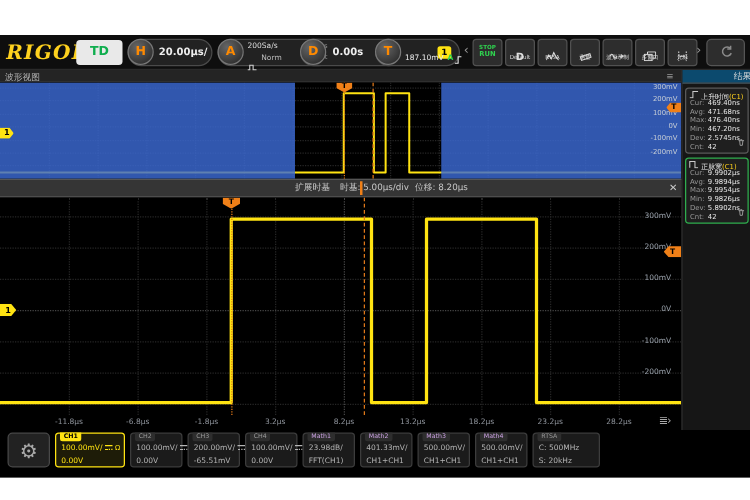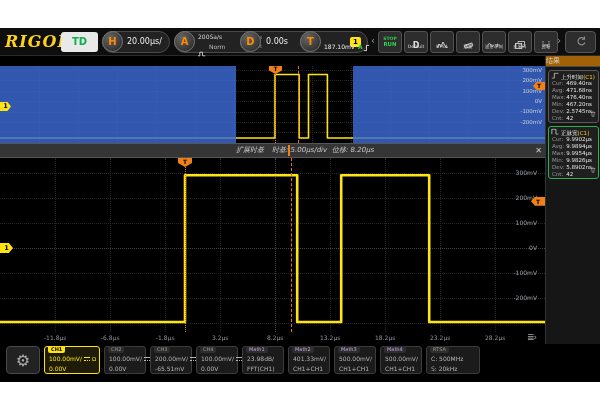--- a/index.html
+++ b/index.html
@@ -6,56 +6,56 @@
   *{box-sizing:border-box;font-family:"DejaVu Sans","Liberation Sans",sans-serif;}
   .abs{position:absolute;}
   #scope{position:absolute;left:0;top:28px;width:600px;height:354px;background:#000;overflow:hidden;}
 
   
   #topbar{left:0;top:0;width:600px;height:28px;background:#0e0e0e;border-bottom:1px solid #2a2a2a;}
   #logo{left:5px;top:4px;font-family:"DejaVu Serif","Liberation Serif",serif;font-weight:bold;font-style:italic;font-size:16px;color:#ffd21e;letter-spacing:1px;}
   #tdbox{left:61px;top:4px;width:37px;height:20px;background:#e9e9e9;border-radius:3px;color:#0fae4e;font-size:10px;font-weight:bold;text-align:center;line-height:20px;}
   .pill{background:#222;border:1px solid #4a4a4a;border-radius:11px;height:22px;top:3px;}
   .circlebtn{width:21px;height:21px;border-radius:50%;background:radial-gradient(circle at 35% 30%,#666,#222);border:1px solid #777;color:#ff8a00;font-weight:bold;font-size:10px;text-align:center;line-height:20px;top:3px;z-index:3;}
-  .tbtext{color:#eee;font-weight:normal;font-size:8px;line-height:22px;top:3px;z-index:3;}
+  .tbtext{color:#eee;font-weight:bold;font-size:8px;line-height:22px;top:3px;z-index:3;}
   .tbsmall{color:#bbb;font-size:6px;z-index:3;}
   .tbtiny{color:#8d8d8d;font-size:5.5px;text-align:right;z-index:3;}
   .navarrow{color:#999;font-size:10px;top:7px;z-index:3;}
   .toolbtn{top:3px;width:24px;height:22px;background:#2d2d2d;border:1px solid #515151;border-radius:3px;text-align:center;overflow:hidden;}
   .toolbtn .lbl{display:block;font-size:5px;color:#ddd;line-height:6px;white-space:nowrap;transform:scale(.9);}
   .toolbtn .ico{display:block;height:11px;padding-top:2px;}
   .toolbtn svg{height:8px;}
   .grn{color:#2fd24f !important;font-weight:bold;}
   #srcbadge{left:350px;top:9px;width:11px;height:10px;background:#ffe312;color:#000;border-radius:2px;font-size:7px;font-weight:bold;text-align:center;line-height:10px;z-index:3;}
   #refreshbox{left:565px;top:3px;width:31px;height:22px;background:#2d2d2d;border:1px solid #555;border-radius:4px;text-align:center;line-height:20px;}
 
   
   #tabbar{left:0;top:28px;width:545px;height:10px;background:#242424;border-bottom:1px solid #333;}
   #wavetab{left:4px;top:1px;font-size:7px;color:#b5b5b5;}
   #tabmenu{left:533px;top:1px;font-size:7px;color:#999;}
   #respanel{left:545px;top:28px;width:55px;height:288px;background:#161616;border-left:1px solid #333;}
-  #reshead{left:0;top:0;width:55px;height:11px;background:#a16207;border-bottom:1px solid #4a4a4a;color:#ddd;font-size:7px;text-align:left;line-height:11px;}
+  #reshead{left:0;top:0;width:55px;height:11px;background:#0c4a6e;border-bottom:1px solid #4a4a4a;color:#ddd;font-size:7px;text-align:right;line-height:11px;}
 
   
   #overview{left:0;top:38px;width:545px;height:77px;background:#000;overflow:hidden;}
   .ovblue{top:0;height:77px;background:rgba(60,106,212,0.82);z-index:4;}
   .gridv{width:1px;border-left:1px dotted #262626;z-index:1;}
   .gridh{height:1px;border-top:1px dotted #262626;z-index:1;}
   .gridbright{border-color:#454545;}
   .ylab{width:34px;text-align:right;font-size:6px;color:#9aa2ac;z-index:6;}
   .trigtag-top{background:#f08018;color:#000;font-size:6px;font-weight:bold;text-align:center;z-index:7;clip-path:polygon(0 0,100% 0,100% 55%,50% 100%,0 55%);}
   .trigtag-right{background:#f08018;color:#000;font-size:6px;font-weight:bold;text-align:center;z-index:7;clip-path:polygon(28% 0,100% 0,100% 100%,28% 100%,0 50%);}
   .chtag{background:#ffe312;color:#000;font-size:6.5px;font-weight:bold;text-align:center;z-index:7;clip-path:polygon(0 0,68% 0,100% 50%,68% 100%,0 100%);}
   .trigline{width:0;border-left:1px dotted #e07818;z-index:5;}
   .markline{width:0;border-left:1px dashed #e07818;z-index:5;}
   svg.wave{position:absolute;left:0;top:0;z-index:2;}
 
   
   #zoombar{left:0;top:115px;width:545px;height:15px;background:#353535;border-top:1px solid #555;border-bottom:1px solid #555;}
-  #zoombar .zt{font-size:7px;color:#c8c8c8;line-height:13px;font-style:italic;}
+  #zoombar .zt{font-size:7px;color:#c8c8c8;line-height:13px;}
   #zoomclose{left:532px;top:0px;width:13px;height:13px;color:#ccc;font-size:8px;text-align:center;line-height:13px;}
   #zoommark{left:288px;top:1px;height:11px;width:0;border-left:2px dashed #f08018;}
 
   
   #maingrid{left:0;top:130px;width:545px;height:174px;background:#000;overflow:hidden;}
 
   
   #axisbar{left:0;top:304px;width:545px;height:12px;background:#000;}
   .xtick{top:2px;width:34px;text-align:center;font-size:6px;color:#8f949c;}
   #axismenu-icon{left:527px;top:0px;color:#aaa;font-size:9px;letter-spacing:-1px;}
@@ -178,20 +178,24 @@
       </div>
     <div class="abs navarrow" style="left:557px;">›</div>
     <div id="refreshbox" class="abs">
       <span><svg width="12" height="12" viewBox="0 0 12 12">
             <path d="M9.5,4 A3.6,3.6 0 1 0 10,7.5" fill="none" stroke="#8a8a8a" stroke-width="1.2"></path>
             <path d="M9.5,1.5 V4.2 H6.8" fill="none" stroke="#8a8a8a" stroke-width="1.2"></path>
           </svg></span>
     </div>
   </div>
 
+  <div id="tabbar" class="abs">
+    <div id="wavetab" class="abs">波形视图</div>
+    <div id="tabmenu" class="abs">≡</div>
+  </div>
 
   <div id="respanel" class="abs">
     <div id="reshead" class="abs">结果</div>
     <div id="cards-host">
         <div class="abs mcard" style="top: 14px;">
           <div class="ttl"><span><svg viewBox="0 0 10 8" width="9">
                 <path d="M1,7 H4 V1 H9" stroke="#ccc" fill="none" stroke-width="1"></path>
               </svg></span> <span>上升时间</span><span class="src">(C1)</span></div>
           <div class="mrow" style="top: 9px;"><span class="k">Cur:</span><span class="v">469.40ns</span></div>
           <div class="mrow" style="top: 16px;"><span class="k">Avg:</span><span class="v">471.68ns</span></div>

